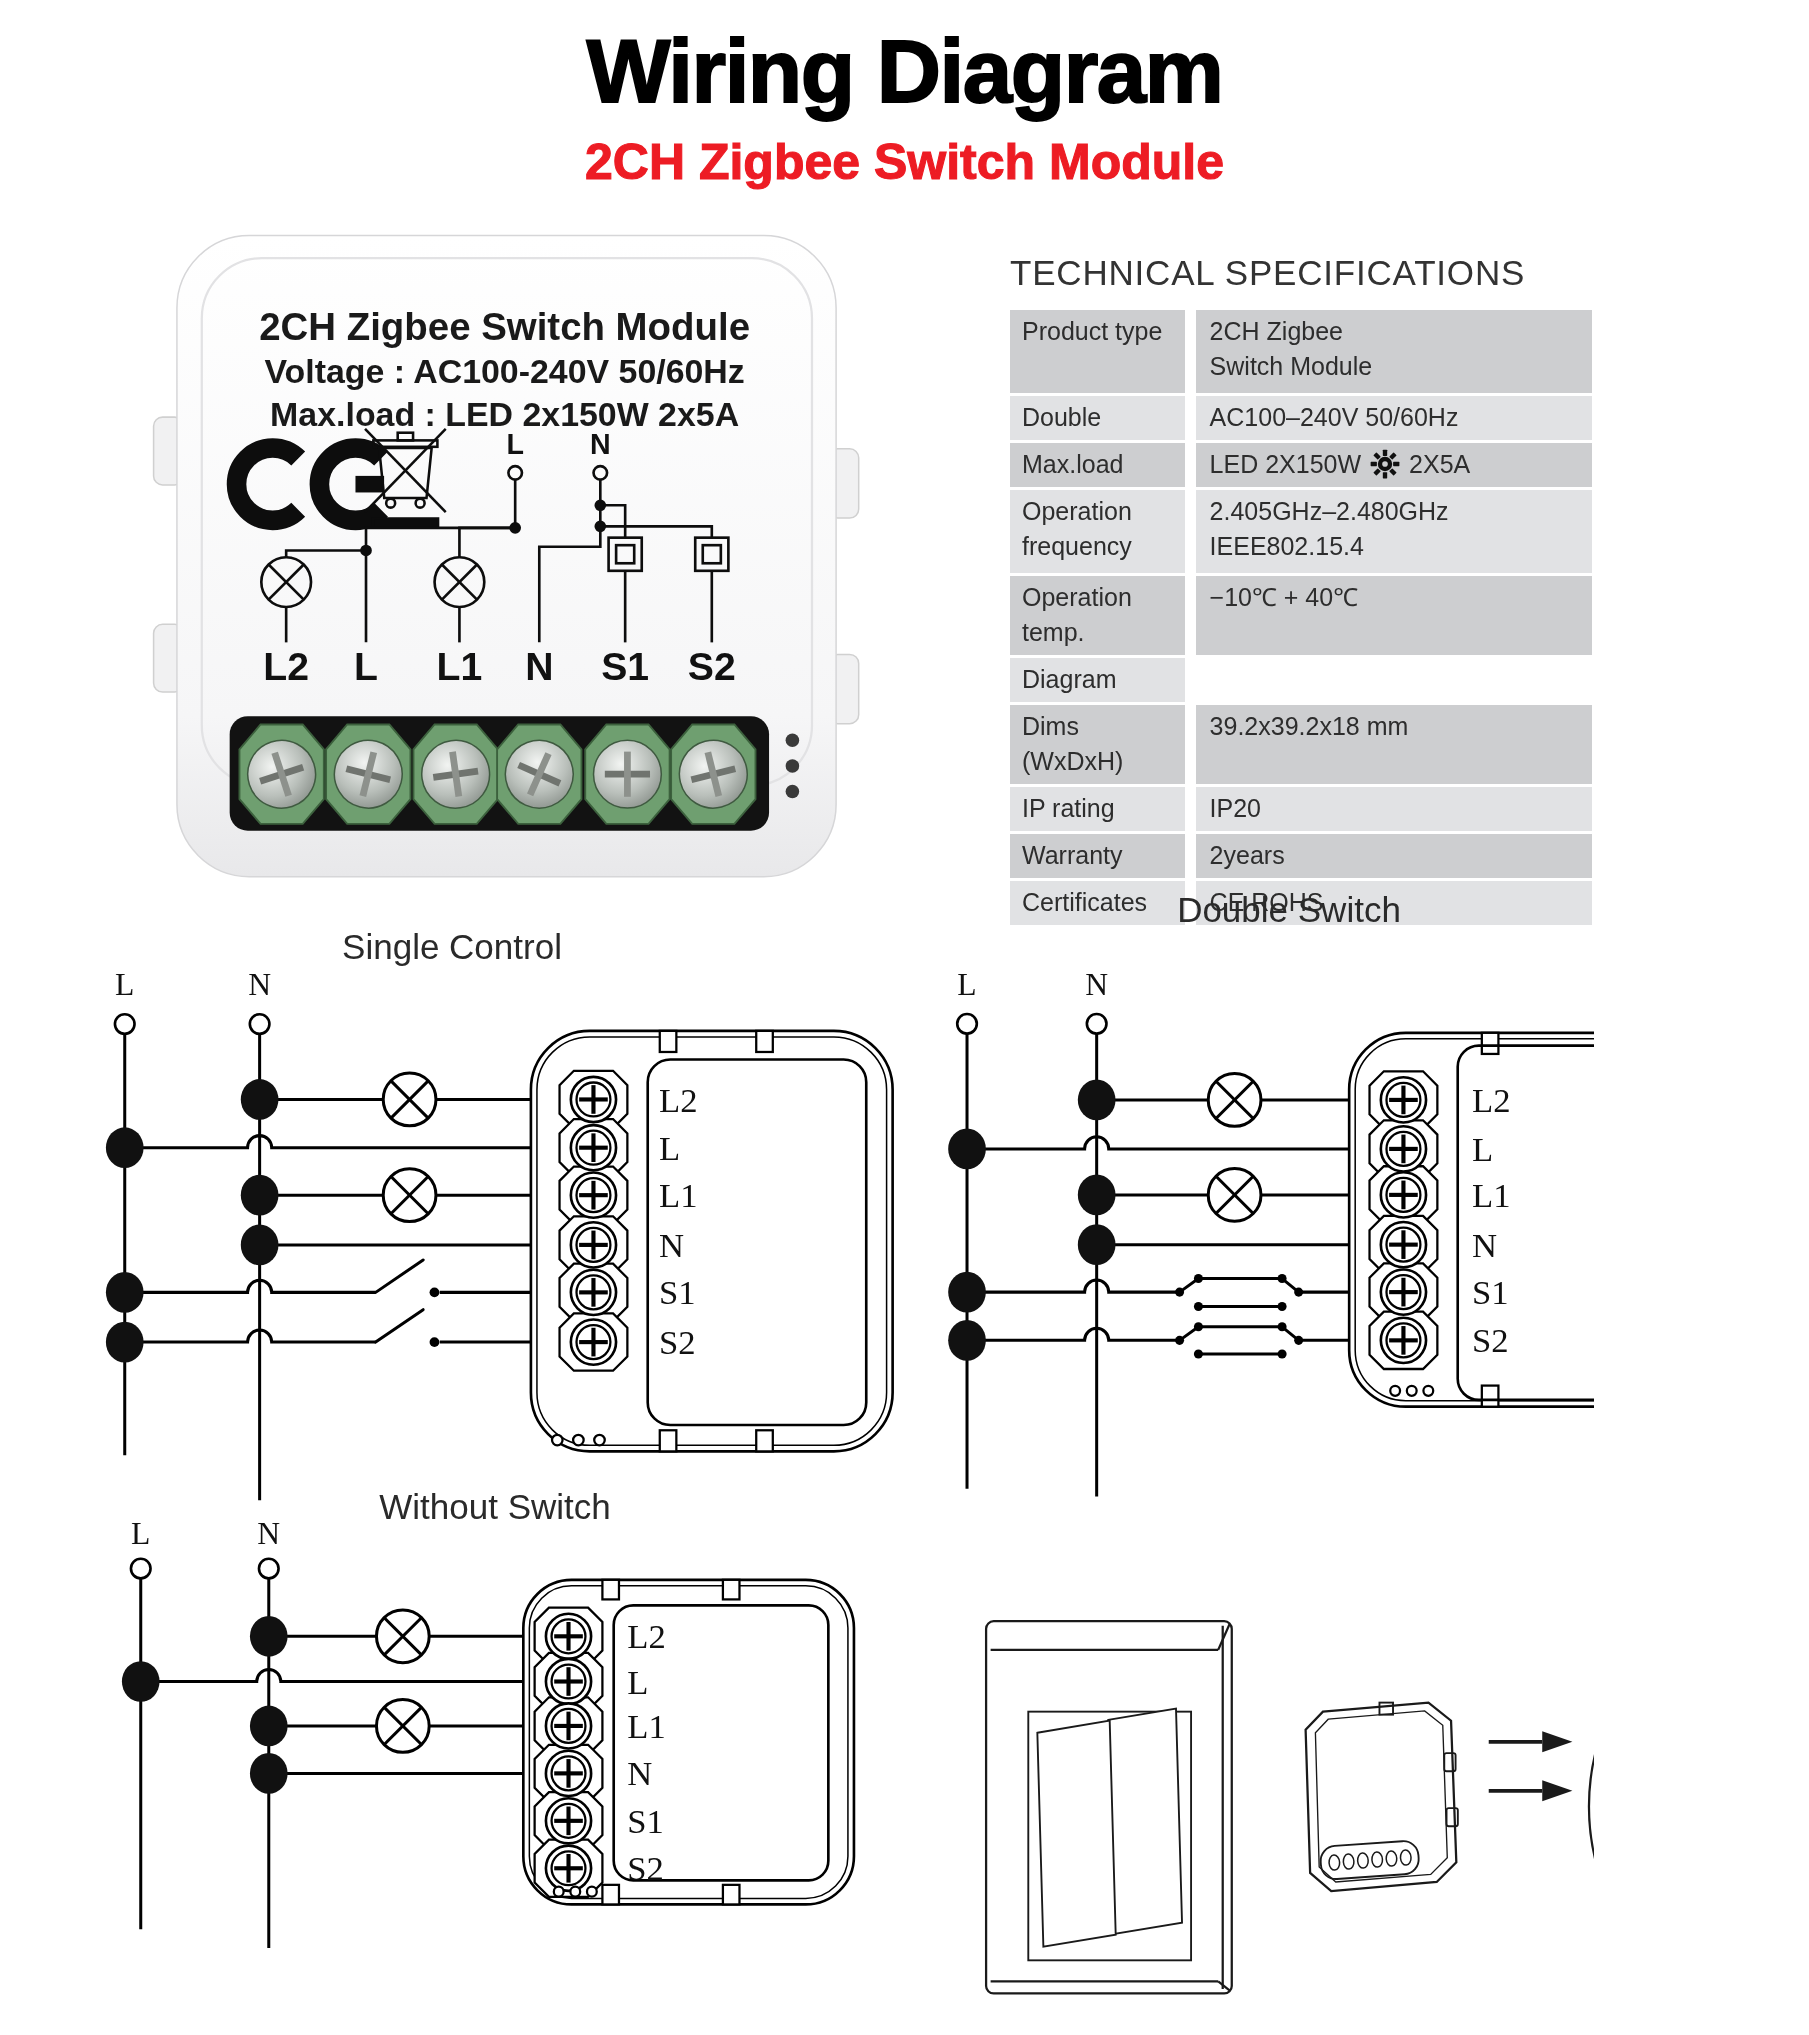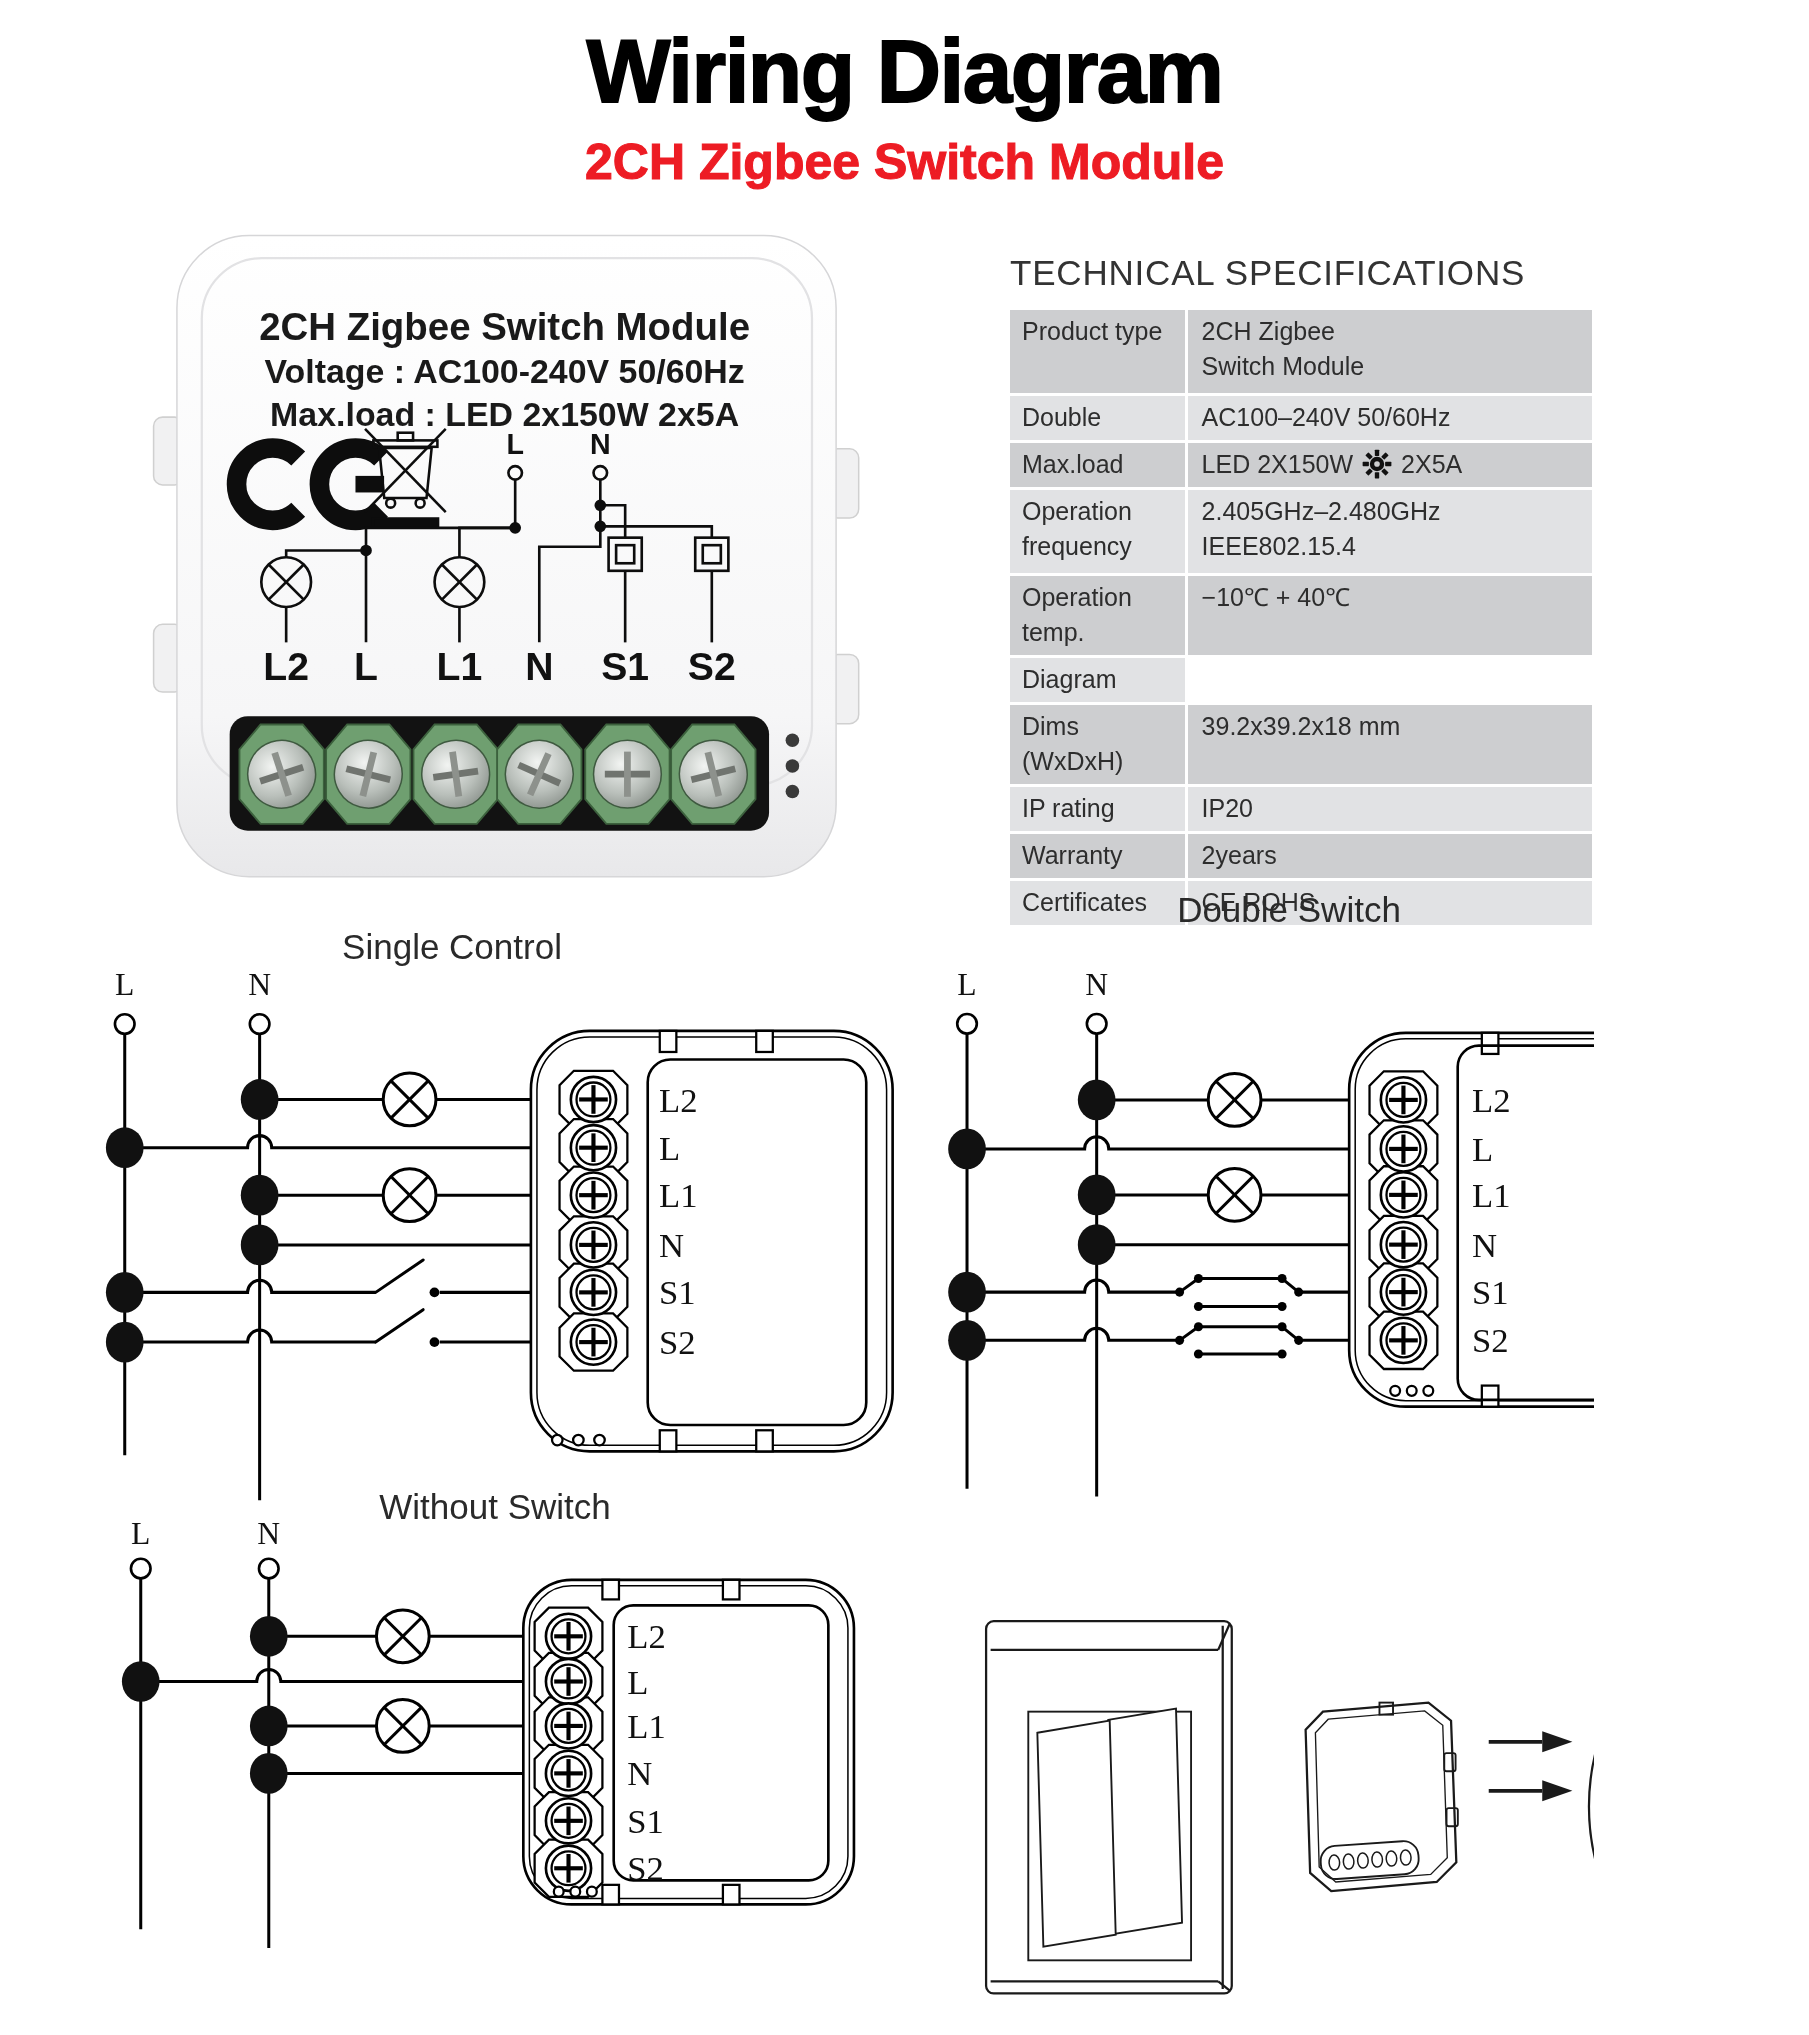--- a/index.html
+++ b/index.html
@@ -9,21 +9,21 @@
   
   .main-title{left:0;top:19.6px;width:1809px;text-align:center;font-size:89px;font-weight:bold;
               letter-spacing:-1.5px;color:#000;-webkit-text-stroke:1.9px #000;}
   .sub-title{left:0;top:133px;width:1809px;text-align:center;font-size:50px;font-weight:bold;
              color:#ed1c24;-webkit-text-stroke:1.1px #ed1c24;}
   .diag-heading{font-size:35px;color:#2a2a2a;text-align:center;}
   
   .spec-wrap{left:1010px;top:253px;width:582px;}
   .spec-title{font-size:35px;color:#333;letter-spacing:0.8px;white-space:nowrap;}
   .spec-table{margin-top:16.6px;}
-  .spec-row{display:flex;gap:3px;margin-bottom:3px;min-height:39px;}
+  .spec-row{display:flex;gap:11px;margin-bottom:3px;min-height:39px;}
   .spec-row .cl{flex:0 0 160px;padding:4.5px 3px 4.5px 12px;}
   .spec-row .cv{flex:1;padding:4.5px 3px 4.5px 13.6px;display:flex;align-items:flex-start;gap:9px;}
   .spec-row:nth-child(odd)  .cl,.spec-row:nth-child(odd)  .cv{background:#cdced0;}
   .spec-row:nth-child(even) .cl,.spec-row:nth-child(even) .cv{background:#e1e2e4;}
   .spec-row .cl,.spec-row .cv{font-size:25px;line-height:1.4;color:#2d2d2d;white-space:pre-line;}
   .sunwrap{display:inline-flex;align-items:center;margin-top:1.5px;}
   
   text{fill:#111;}
   .serif-sup{font-family:"Liberation Serif",serif;font-size:42px;}
   .serif-term{font-family:"Liberation Serif",serif;font-size:46px;}

